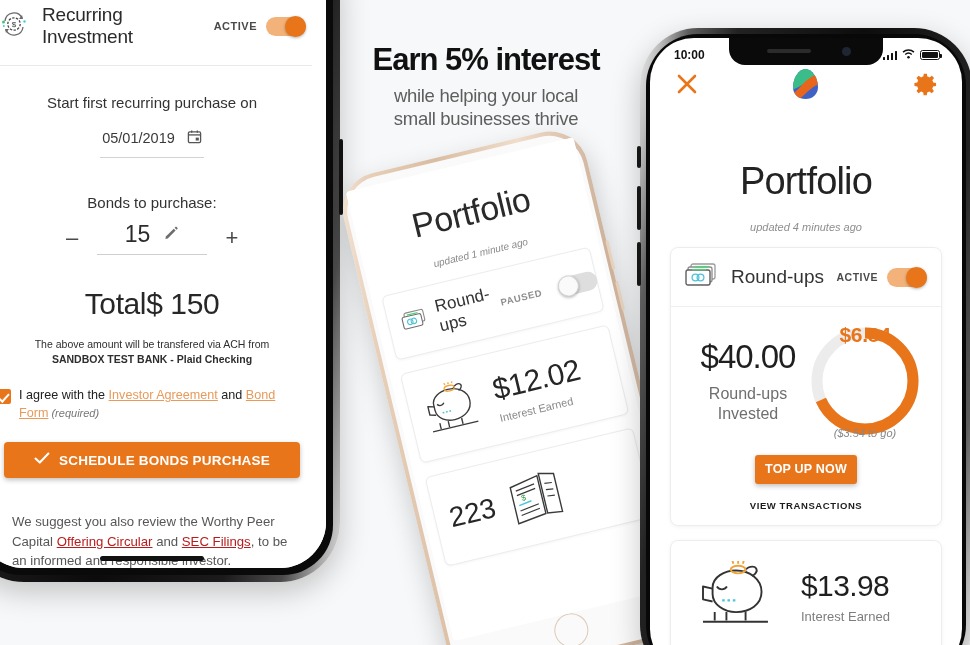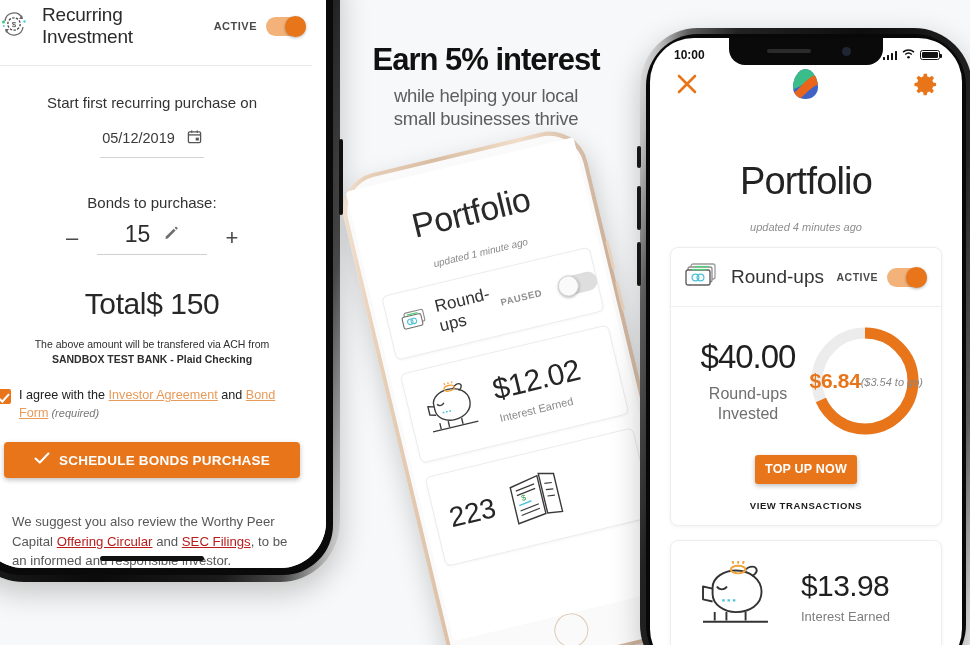--- a/index.html
+++ b/index.html
@@ -158,21 +158,21 @@
   .rp-cardhead { display: flex; align-items: center; gap: 12px; padding: 14px 14px; border-bottom: 1px solid #efefef; }
   .rp-cardlabel { font-size: 19px; color: #333; }
   .rp-active { margin-left: auto; display: flex; align-items: center; gap: 9px; }
   .rp-active-label { font-size: 10.5px; letter-spacing: .5px; color: #4a4a4a; font-weight: 600; }
 
   .rp-body { display: flex; align-items: center; padding: 16px 18px 6px 18px; }
   .rp-left { flex: 1; text-align: center; }
   .rp-amount { font-size: 33px; color: #1f1f1f; letter-spacing: -1px; }
   .rp-amount-lab { font-size: 16px; color: #6f6f6f; line-height: 1.22; margin-top: 8px; }
   .donut-wrap { position: relative; width: 116px; height: 116px; flex: none; }
-  .donut-mid { position: absolute; inset: 0; display: flex; flex-direction: row; align-items: center; justify-content: flex-end; }
+  .donut-mid { position: absolute; inset: 0; display: flex; flex-direction: column; align-items: center; justify-content: space-between; }
   .donut-val { font-size: 21px; font-weight: 700; color: #e8751a; letter-spacing: -.3px; }
   .donut-note { font-size: 11px; color: #888; font-style: italic; margin-top: 2px; }
 
   .topup {
     display: block; margin: 10px auto 0 auto; width: 102px; height: 29px; line-height: 29px;
     background: #e8751a; color: #fff; font-size: 12.5px; font-weight: 700; text-align: center;
     border-radius: 3px; box-shadow: 0 2px 5px rgba(0,0,0,.25); cursor: pointer; letter-spacing: .2px;
   }
   .viewtx { text-align: center; font-size: 9.5px; font-weight: 700; color: #1c1c1c; letter-spacing: .6px; padding: 16px 0 14px 0; cursor: pointer; }
 
@@ -224,21 +224,21 @@
           <div class="ri-active">
             <span class="ri-active-label">ACTIVE</span>
             <span class="toggle">
                 <i class="knob"></i>
               </span>
           </div>
         </div>
 
         <div class="lp-label">Start first recurring purchase on</div>
         <div class="date-row">
-          <span class="date-val">05/12/2019</span>
+          <span class="date-val">05/01/2019</span>
           <span>
             <svg width="15" height="15" viewBox="0 0 16 16">
               <rect x="1.5" y="3" width="13" height="11.5" rx="1.4" fill="none" stroke="#555" stroke-width="1.4"></rect>
               <line x1="1.5" y1="6.3" x2="14.5" y2="6.3" stroke="#555" stroke-width="1.4"></line>
               <line x1="5" y1="1.6" x2="5" y2="4" stroke="#555" stroke-width="1.4"></line>
               <line x1="11" y1="1.6" x2="11" y2="4" stroke="#555" stroke-width="1.4"></line>
               <rect x="9.3" y="9.2" width="3.3" height="3.1" fill="#555"></rect>
             </svg>
           </span>
         </div>

